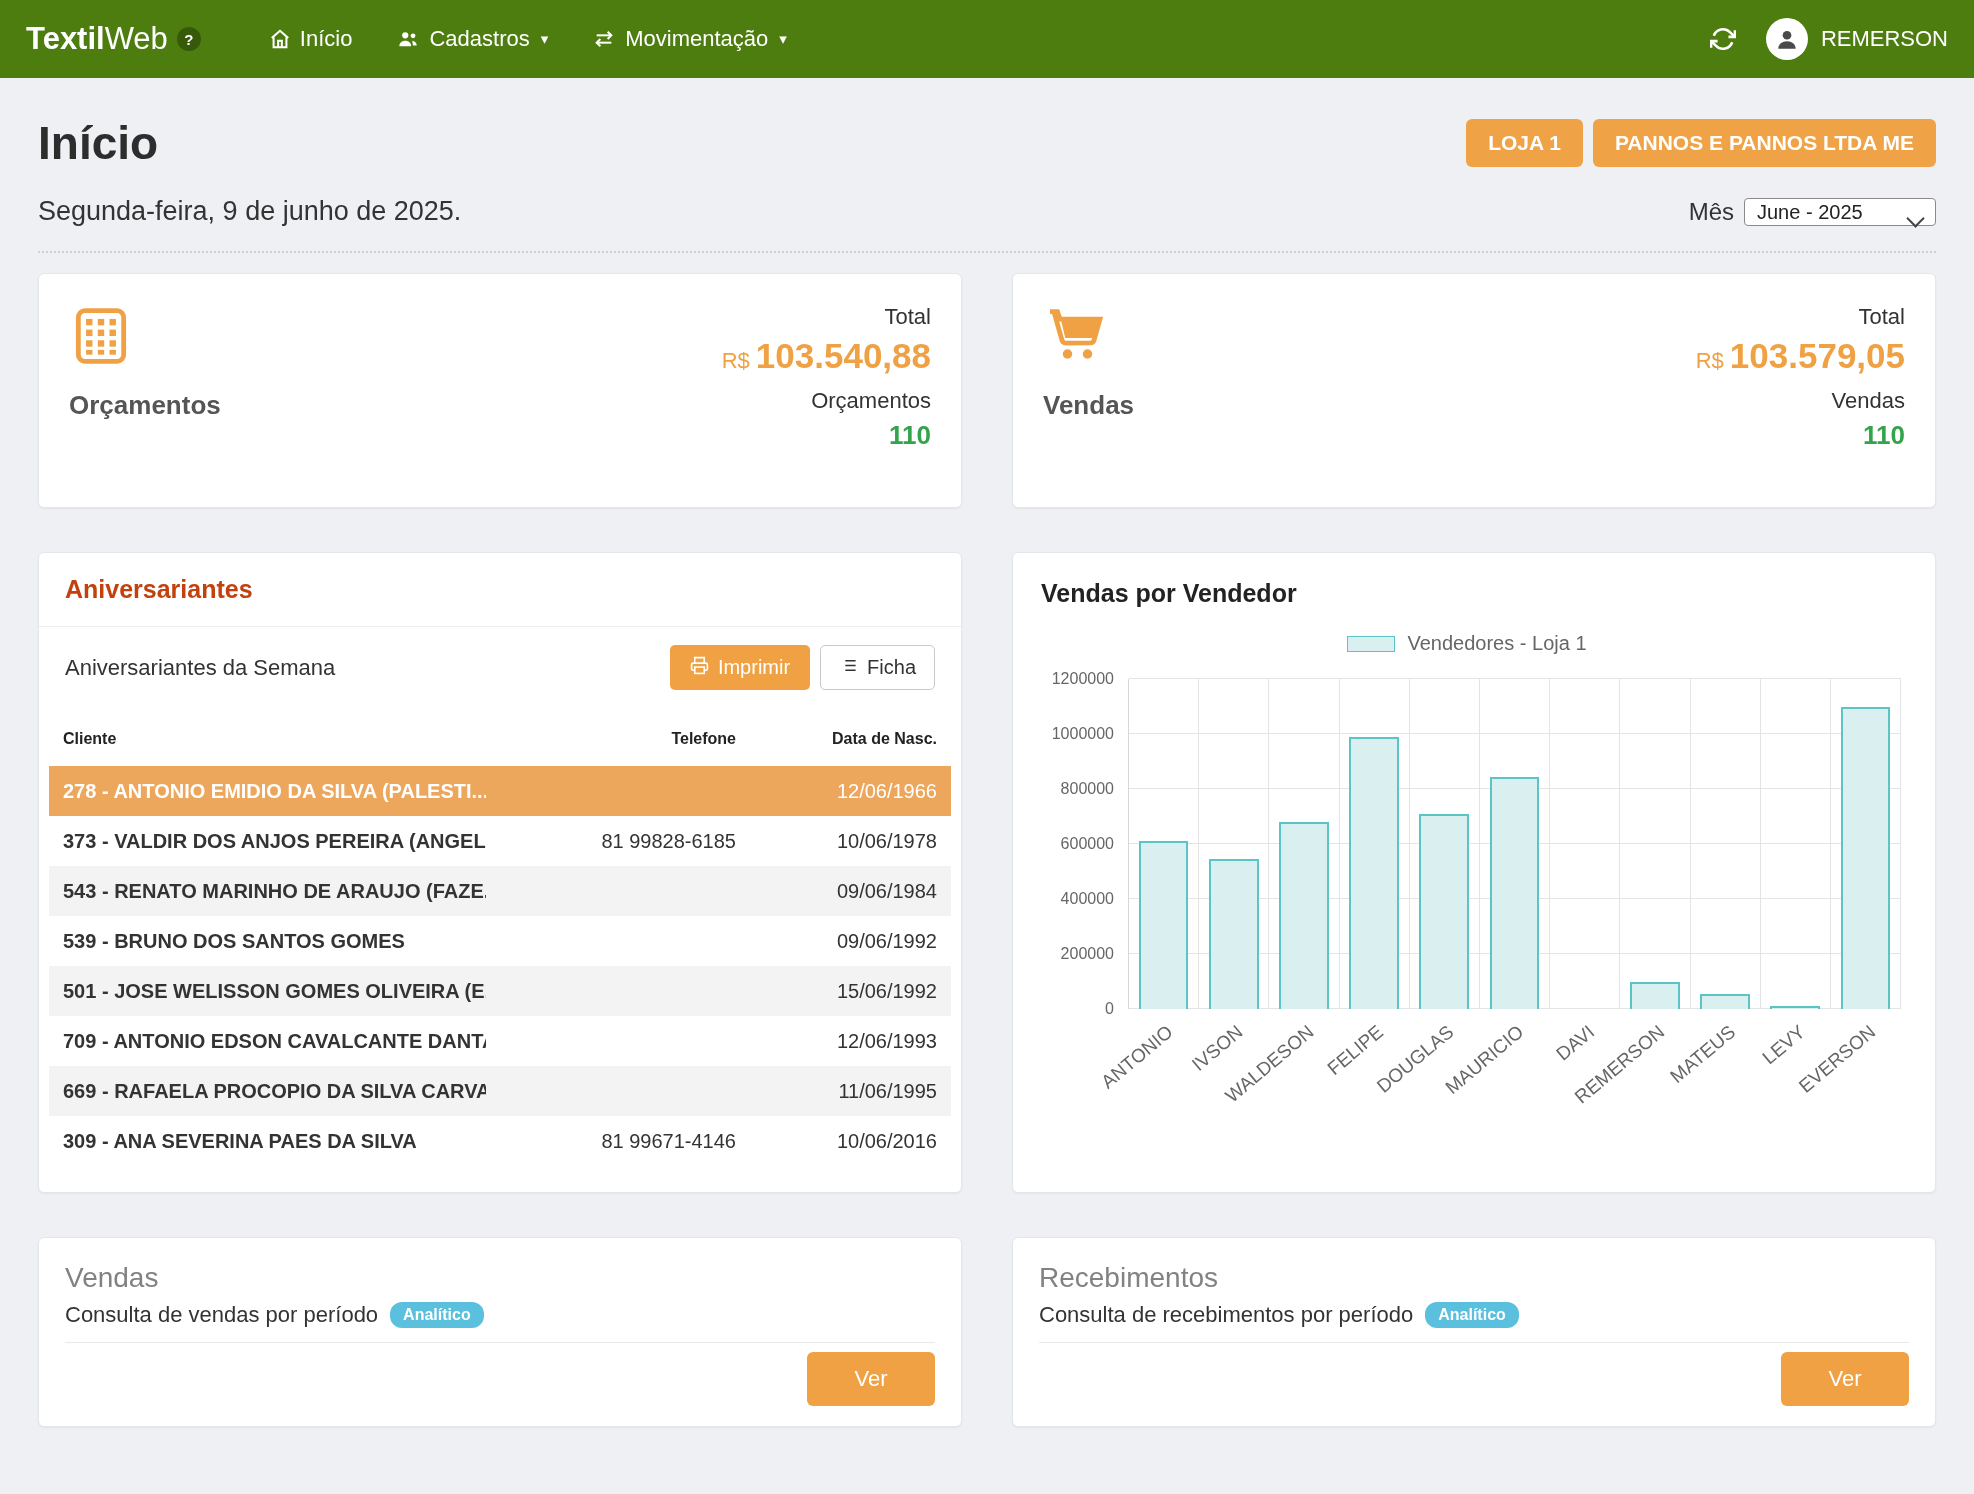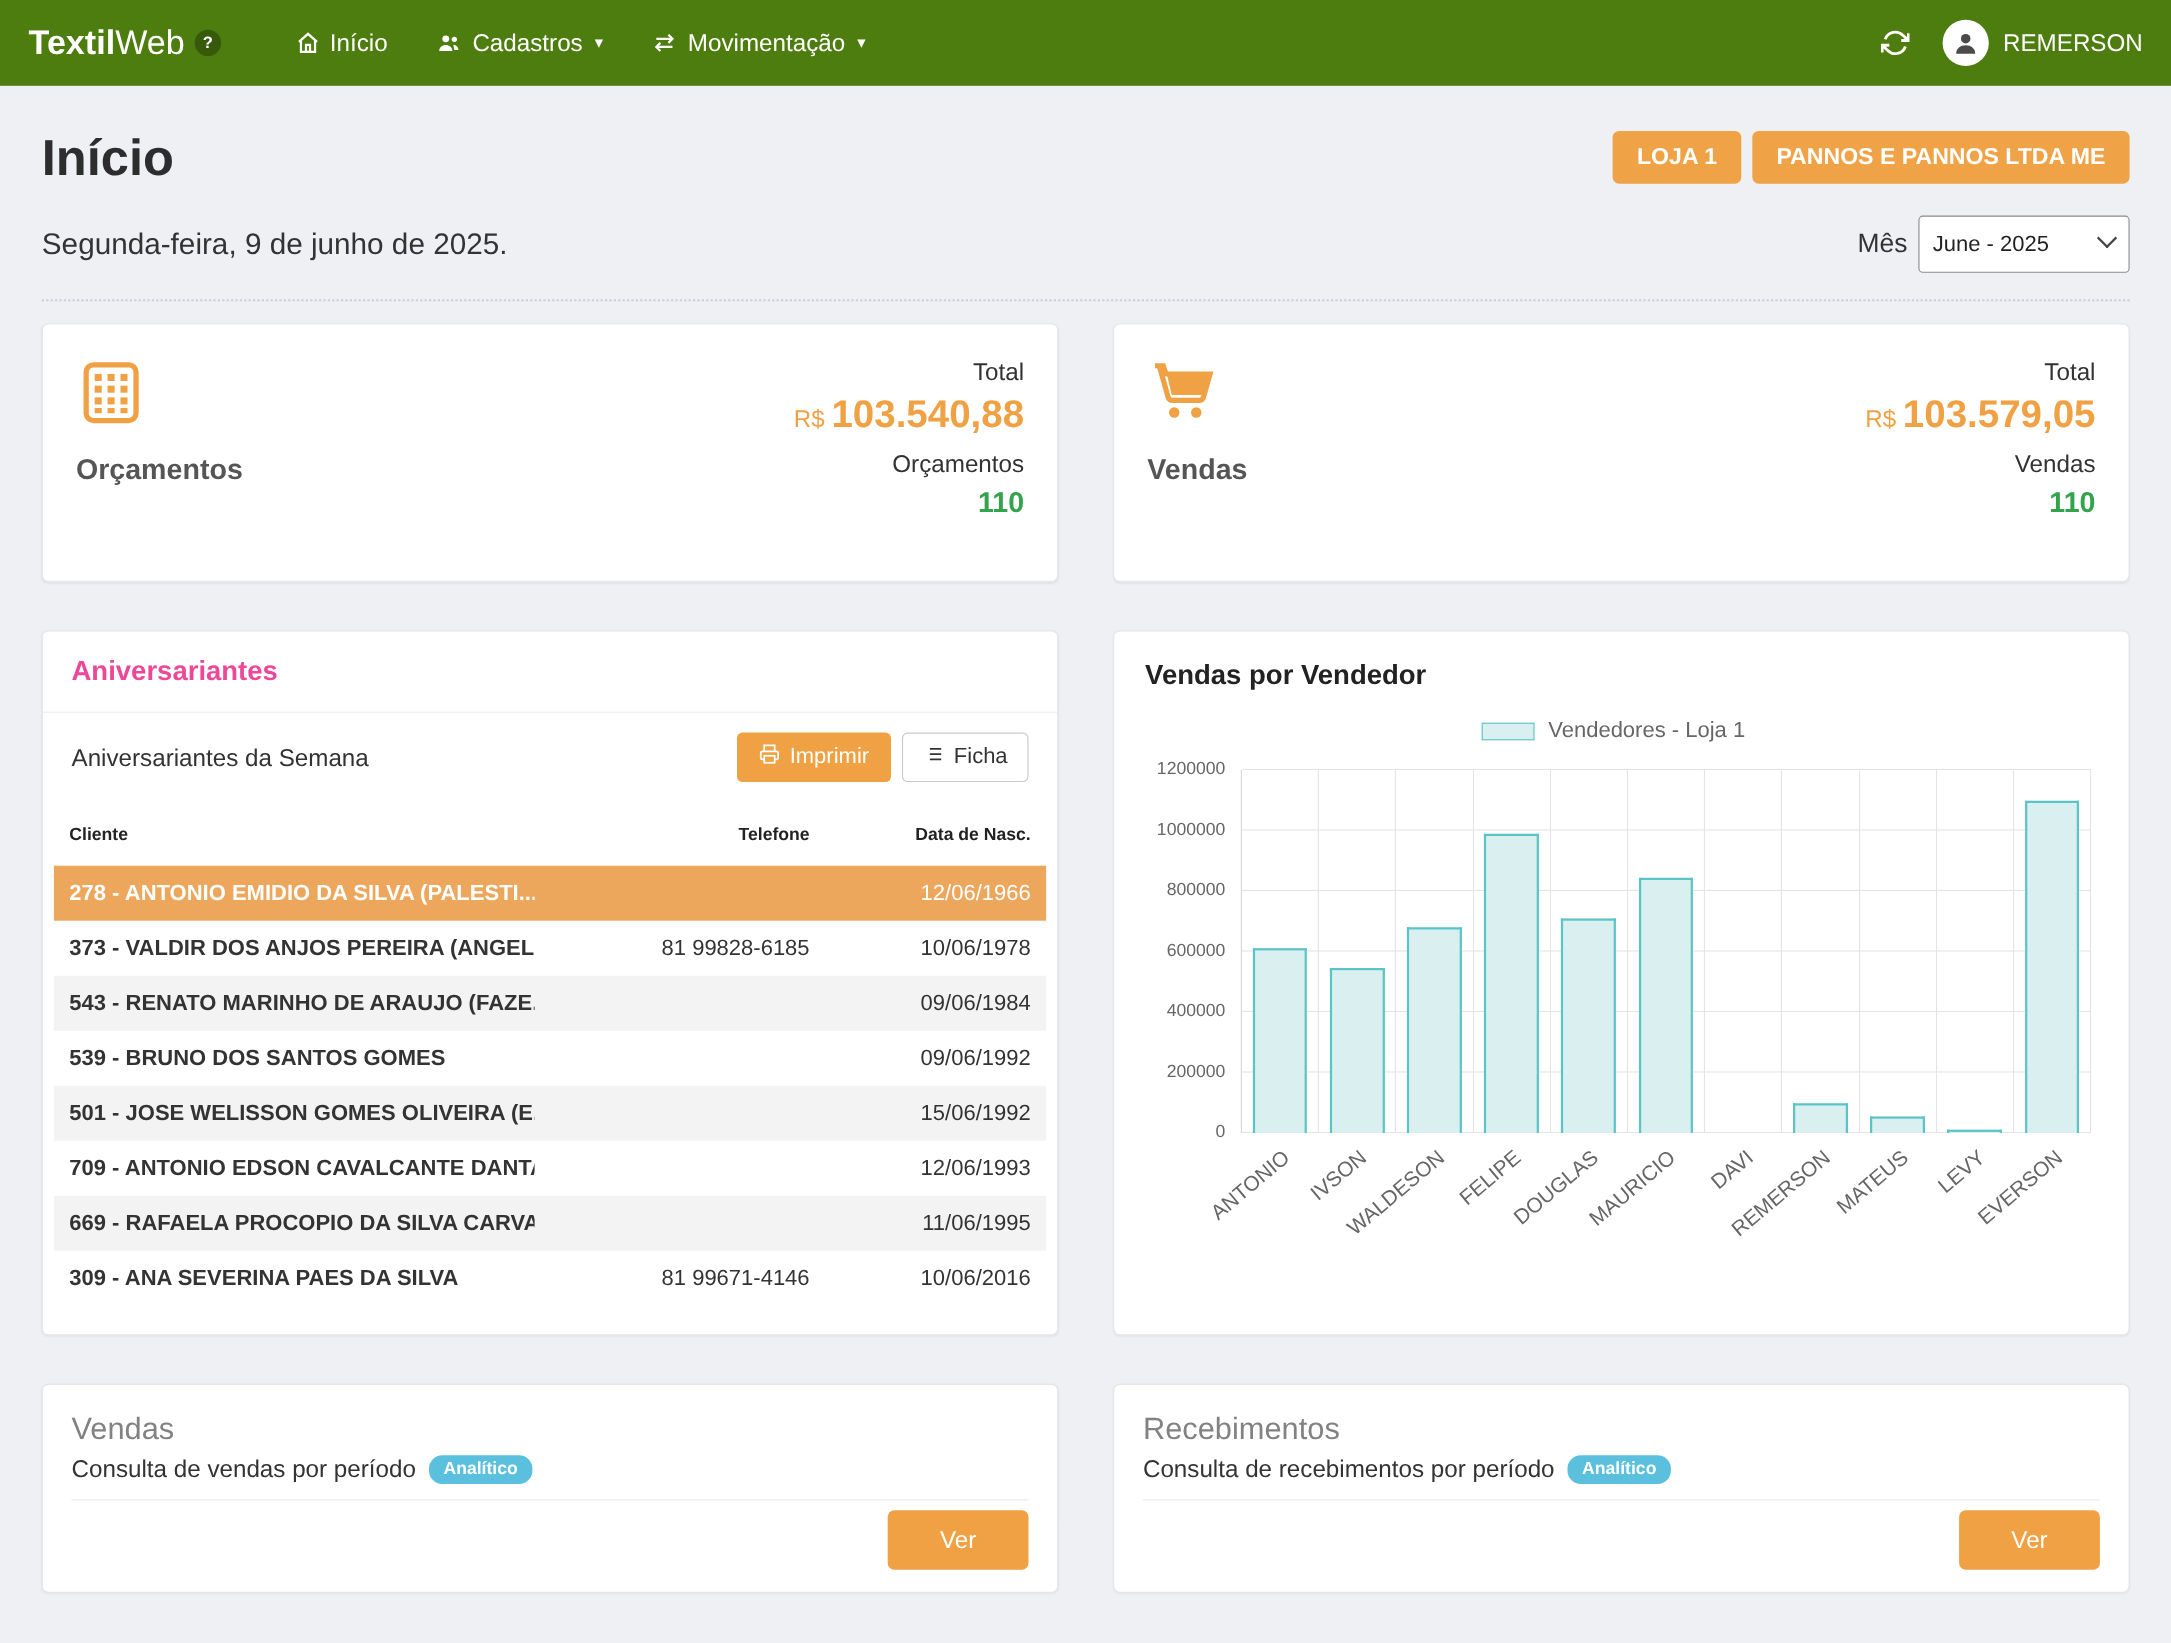--- a/index.html
+++ b/index.html
@@ -27,21 +27,21 @@
   .title-row { display:flex; align-items:center; justify-content:space-between; margin-top:38px; }
   .page-title { font-size:46px; font-weight:600; color:#2d2d2d; }
   .title-buttons { display:flex; gap:10px; }
   .btn-orange-sm { background:#f0a346; color:#fff; font-weight:700; font-size:21px; border:none; border-radius:6px;
                    height:48px; padding:0 22px; cursor:pointer; font-family:inherit; }
   .date-row { display:flex; align-items:center; justify-content:space-between; margin-top:26px; }
   .date-text { font-size:27px; color:#333; }
   .month-picker { display:flex; align-items:center; gap:10px; }
   .month-label { font-size:24px; color:#333; }
   .select-wrap { position:relative; }
-  .select-wrap select { appearance:none; -webkit-appearance:none; width:192px; height:52px; font-size:20px; font-family:inherit;
+  .select-wrap select { appearance:none; -webkit-appearance:none; width:192px; height:28px; font-size:20px; font-family:inherit;
                         color:#222; background:#fff; border:1px solid #8a8a8a; border-radius:4px; padding:0 40px 0 12px; cursor:pointer; }
   .select-wrap::after { content:""; position:absolute; right:14px; top:14px; width:11px; height:11px;
                         border-right:2px solid #444; border-bottom:2px solid #444; transform:rotate(45deg); pointer-events:none; }
   .dotted-sep { border:none; border-top:2px dotted #cdd0d6; margin-top:24px; }
 
   
   .card { background:#fff; border:1px solid #e3e6ea; border-radius:6px; box-shadow:0 1px 2px rgba(0,0,0,0.05); }
   .row2 { display:flex; gap:50px; }
 
   .summary-row { margin-top:20px; }
@@ -53,21 +53,21 @@
   .total-label { font-size:22px; color:#333; }
   .amount-line { margin-top:6px; }
   .currency { font-size:22px; color:#efa143; margin-right:6px; }
   .amount { font-size:35px; font-weight:700; color:#efa143; }
   .count-label { font-size:22px; color:#333; margin-top:12px; }
   .count-value { font-size:26px; font-weight:700; color:#33a34c; margin-top:6px; }
 
   
   .mid-row { margin-top:44px; }
   .panel { flex:1; height:641px; overflow:hidden; }
-  .panel-header { padding:22px 26px; border-bottom:1px solid #ececec; font-size:25px; font-weight:700; color:#ec4899; }
+  .panel-header { padding:22px 26px; border-bottom:1px solid #ececec; font-size:25px; font-weight:700; color:#c2410c; }
   .sub-row { display:flex; align-items:center; padding:18px 26px;gap:43px; }
   .sub-row-label { font-size:22px; color:#333; }
   .sub-row-buttons { margin-left:auto; display:flex; gap:10px; }
   .btn-imprimir { background:#efa143; color:#fff; border:none; border-radius:5px; height:45px; padding:0 20px; font-size:20px;
                   display:flex; align-items:center; gap:9px; cursor:pointer; font-family:inherit; }
   .btn-ficha { background:#fff; color:#333; border:1px solid #c9c9c9; border-radius:5px; height:45px; padding:0 18px; font-size:20px;
                display:flex; align-items:center; gap:9px; cursor:pointer; font-family:inherit; }
 
   .bd-table { margin:4px 10px 0 10px; }
   .bd-head { display:flex; align-items:center; height:54px; font-size:16px; font-weight:700; color:#222; }

